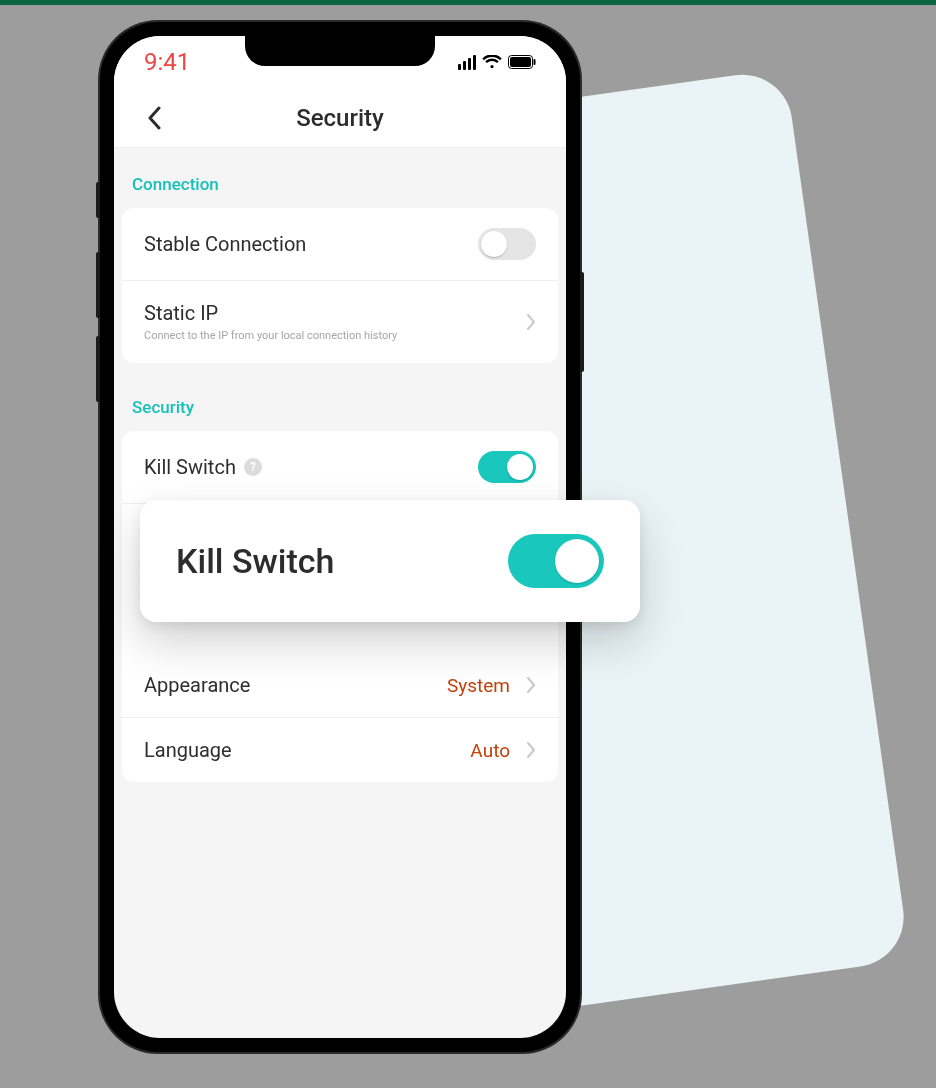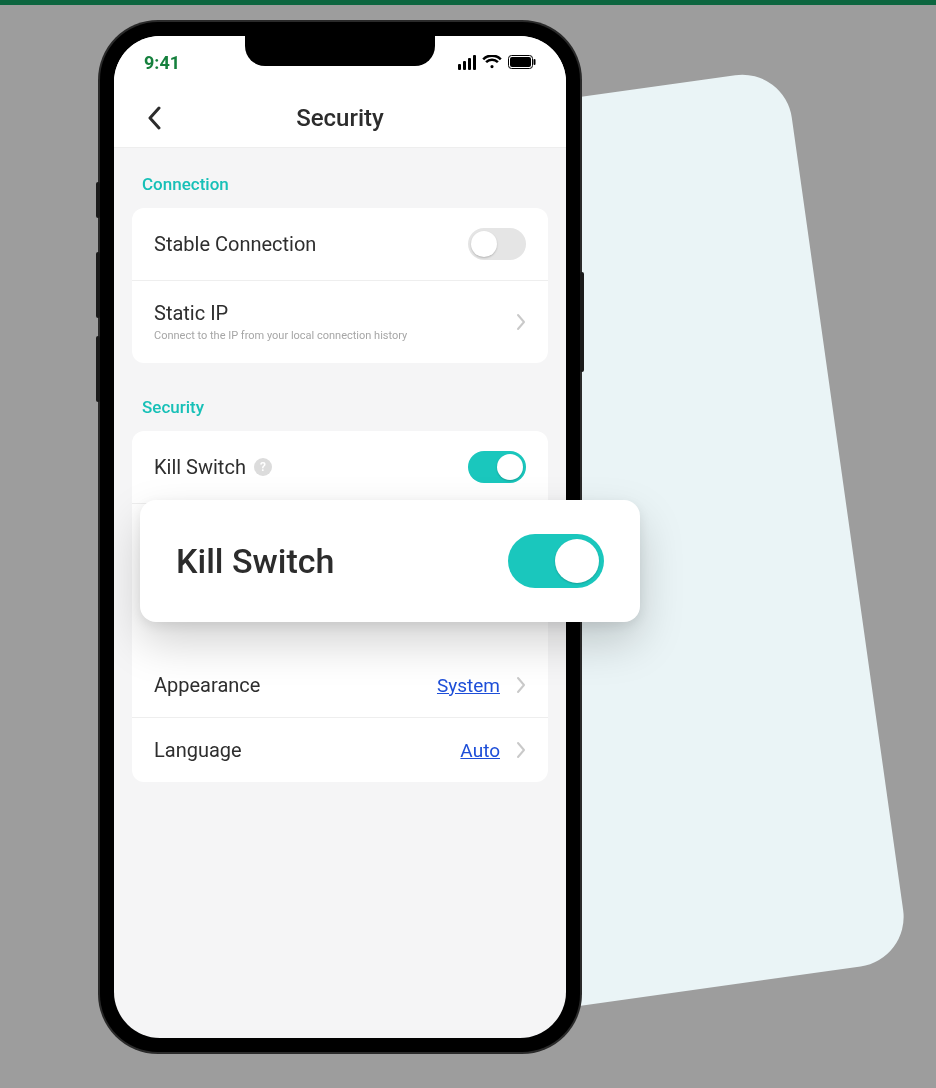--- a/index.html
+++ b/index.html
@@ -69,23 +69,23 @@
     z-index: 5;
   }
   .status-bar {
     position: relative;
     height: 52px;
     background: #fff;
     display: flex;
     align-items: center;
     justify-content: space-between;
     padding: 0 30px;
-    font-weight: 700;
-    font-size: 18px;
-    color: #15803d;
+    font-weight: 400;
+    font-size: 24px;
+    color: #ef4444;
   }
   .status-right { display:flex; align-items:center; gap:6px; }
   .sig-bars { display:flex; align-items:flex-end; gap:2px; }
   .sig-bars span { width:3px; background:#000; border-radius:1px; display:block;}
   .sig-bars span:nth-child(1){height:6px}
   .sig-bars span:nth-child(2){height:9px}
   .sig-bars span:nth-child(3){height:12px}
   .sig-bars span:nth-child(4){height:15px}
   .wifi-icon svg, .battery-icon svg { display:block; }
 
@@ -102,21 +102,21 @@
     position:absolute;
     left: 20px;
     top: 50%;
     transform: translateY(-50%);
     width: 40px; height:40px;
     display:flex; align-items:center; justify-content:center;
     cursor:pointer;
   }
   .nav-title { font-size: 24px; color:#2c2c2c; font-weight:500; }
 
-  .content { padding: 18px 18px; }
+  .content { padding: 18px 8px; }
   .section-label {
     color: #17c0b7;
     font-size: 17px;
     font-weight: 500;
     padding: 8px 10px 14px;
   }
   .card {
     background:#fff;
     border-radius: 12px;
     overflow:hidden;
@@ -127,21 +127,21 @@
     align-items:center;
     justify-content:space-between;
     padding: 20px 22px;
     gap: 16px;
     cursor:pointer;
   }
   .row + .row { border-top: 1px solid #eee; }
   .row-text { display:flex; flex-direction:column; gap:4px; flex:1; min-width:0; }
   .row-title { font-size: 20px; color:#2e2e2e; display:flex; align-items:center; gap:8px;}
   .row-sub { font-size: 11px; color:#a6a6a6; line-height:1.3; }
-  .row-value { font-size: 19px; color:#1d4ed8;text-decoration:underline; }
+  .row-value { font-size: 19px; color:#c2410c; }
   .help-icon {
     width:18px;height:18px;border-radius:50%;background:#dcdcdc;display:inline-flex;align-items:center;justify-content:center;color:#fff;font-size:12px;font-weight:600;
   }
   .chevron { color:#c9c9c9; display:flex; align-items:center;}
 
   
   .toggle {
     width: 58px; height: 32px; border-radius: 16px; position:relative;
     background:#e5e5e5; cursor:pointer;
   }

